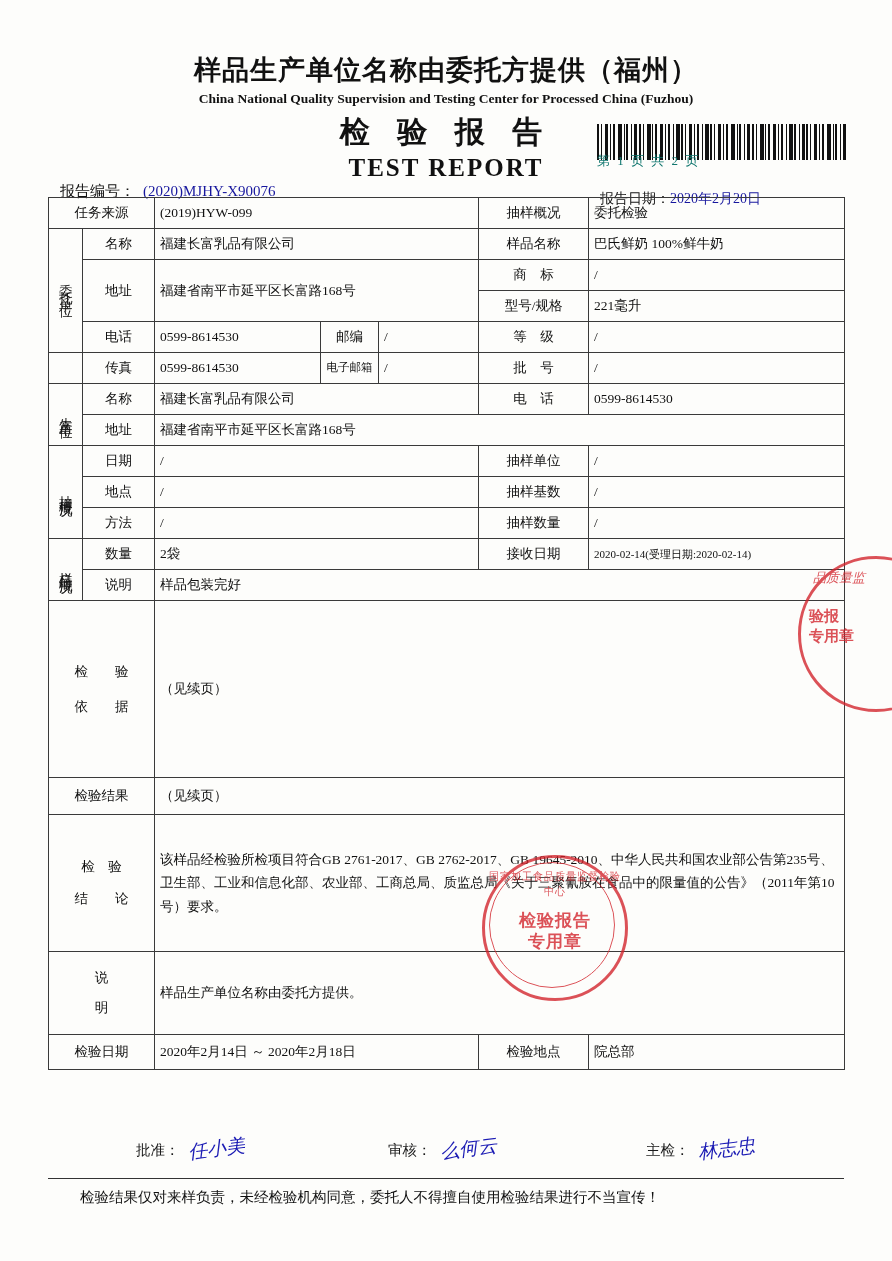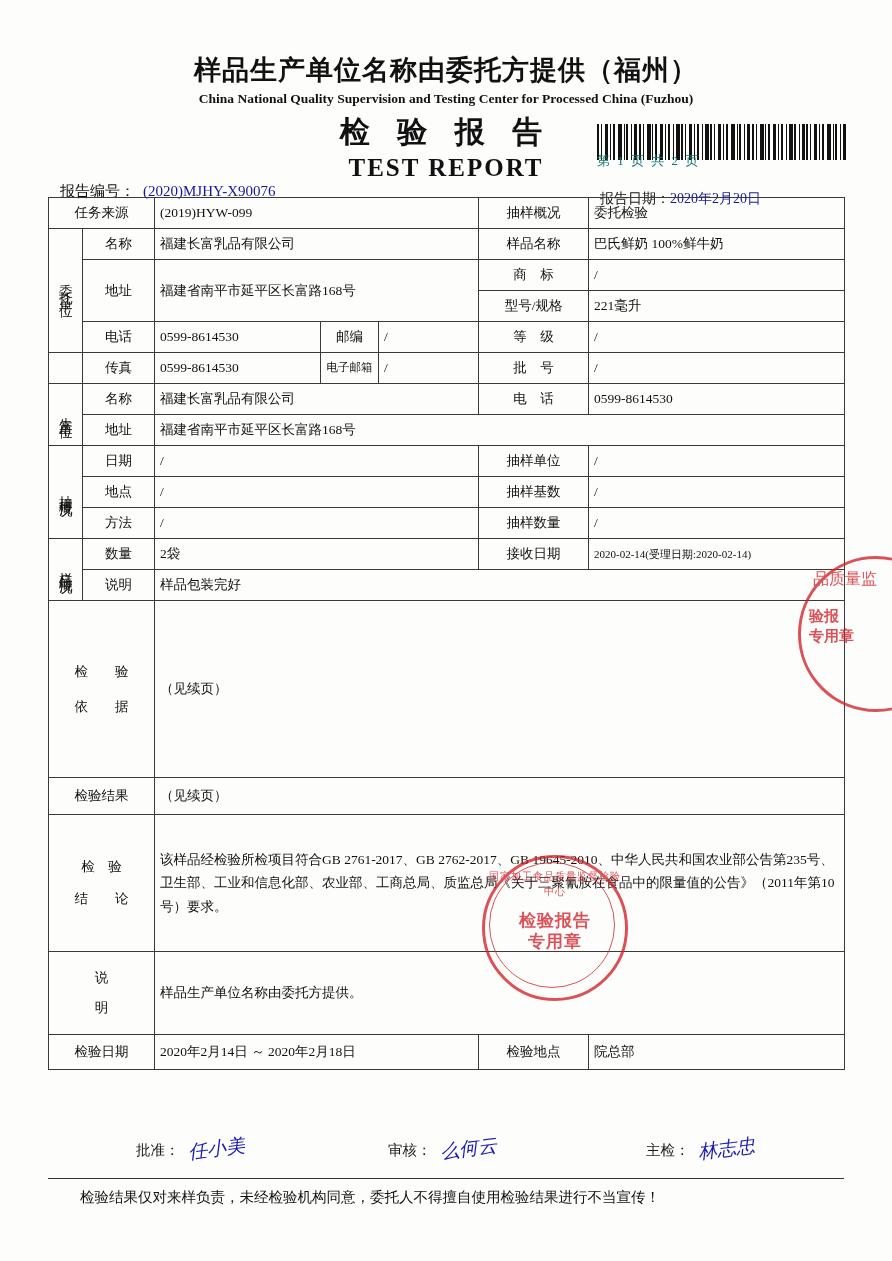--- a/index.html
+++ b/index.html
@@ -257,21 +257,22 @@
     left: 8px;
     top: 48px;
     font-size: 15px;
     font-weight: bold;
     line-height: 1.3;
   }
   .stamp-edge .arc {
     position: absolute;
     left: 12px;
     top: 10px;
-    font-size: 16px;
+    font-size: 13px;
+    font-style: italic;
   }
 </style>
 </head>
 <body>
 
 <div class="page">
 
   <div class="header">
     <div class="title-cn">样品生产单位名称由委托方提供（福州）</div>
     <div class="title-en">China National Quality Supervision and Testing Center for Processed China (Fuzhou)</div>

